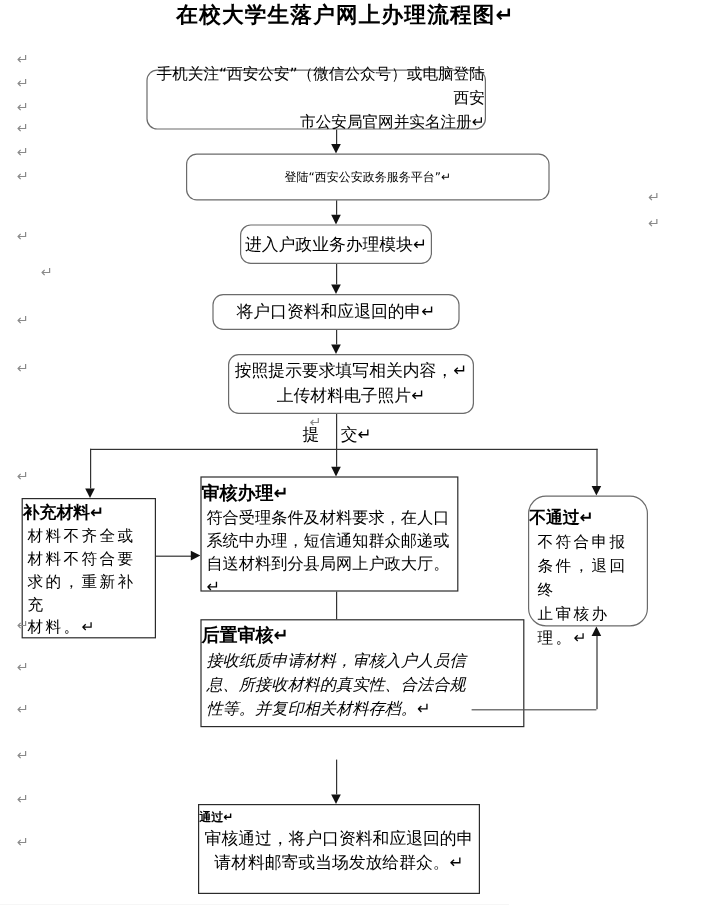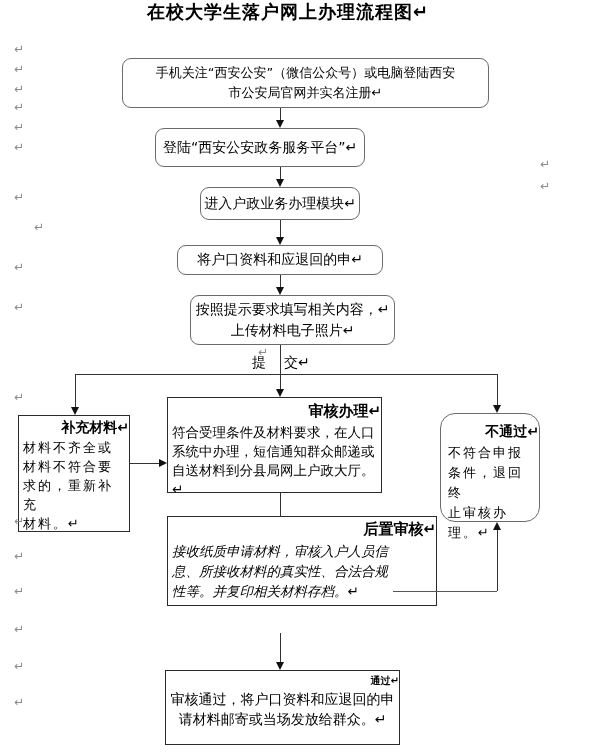--- a/index.html
+++ b/index.html
@@ -13,24 +13,24 @@
     font-size:18px;font-weight:bold;letter-spacing:1px;
   }
   
   .flowbox{
     border:1.5px solid #6b6b6b;border-radius:9px;background:#fff;
     display:flex;align-items:center;justify-content:center;text-align:center;
     white-space:pre-line;
   }
   
   .rectbox{border:1.2px solid #2b2b2b;background:#fff;}
-  .boxtitle{font-weight:bold;text-align:right;white-space:pre-line;}
+  .boxtitle{font-weight:bold;text-align:left;white-space:pre-line;}
   .boxbody{white-space:pre-line;}
-  #box1{left:122px;top:58px;width:367px;height:50px;font-size:13px;line-height:20px;}
-  #box2{left:155px;top:128px;width:210px;height:39px;font-size:14px;}
+  #box1{left:122px;top:58px;width:283px;height:50px;font-size:13px;line-height:20px;text-align:right;}
+  #box2{left:155px;top:128px;width:303px;height:39px;font-size:10px;}
   #box3{left:200px;top:187px;width:160px;height:33px;font-size:14px;}
   #box4{left:177px;top:245px;width:206px;height:30px;font-size:14px;}
   #box5{left:190px;top:295px;width:205px;height:50px;font-size:14px;line-height:21px;}
   
   .vline{width:1.4px;background:#333;}
   .hline{height:1.4px;background:#333;}
   
   .ah-down{width:0;height:0;border-left:4.5px solid transparent;border-right:4.5px solid transparent;border-top:8px solid #111;}
   .ah-up{width:0;height:0;border-left:4.5px solid transparent;border-right:4.5px solid transparent;border-bottom:8px solid #111;}
   .ah-right{width:0;height:0;border-top:4.5px solid transparent;border-bottom:4.5px solid transparent;border-left:8px solid #111;}

